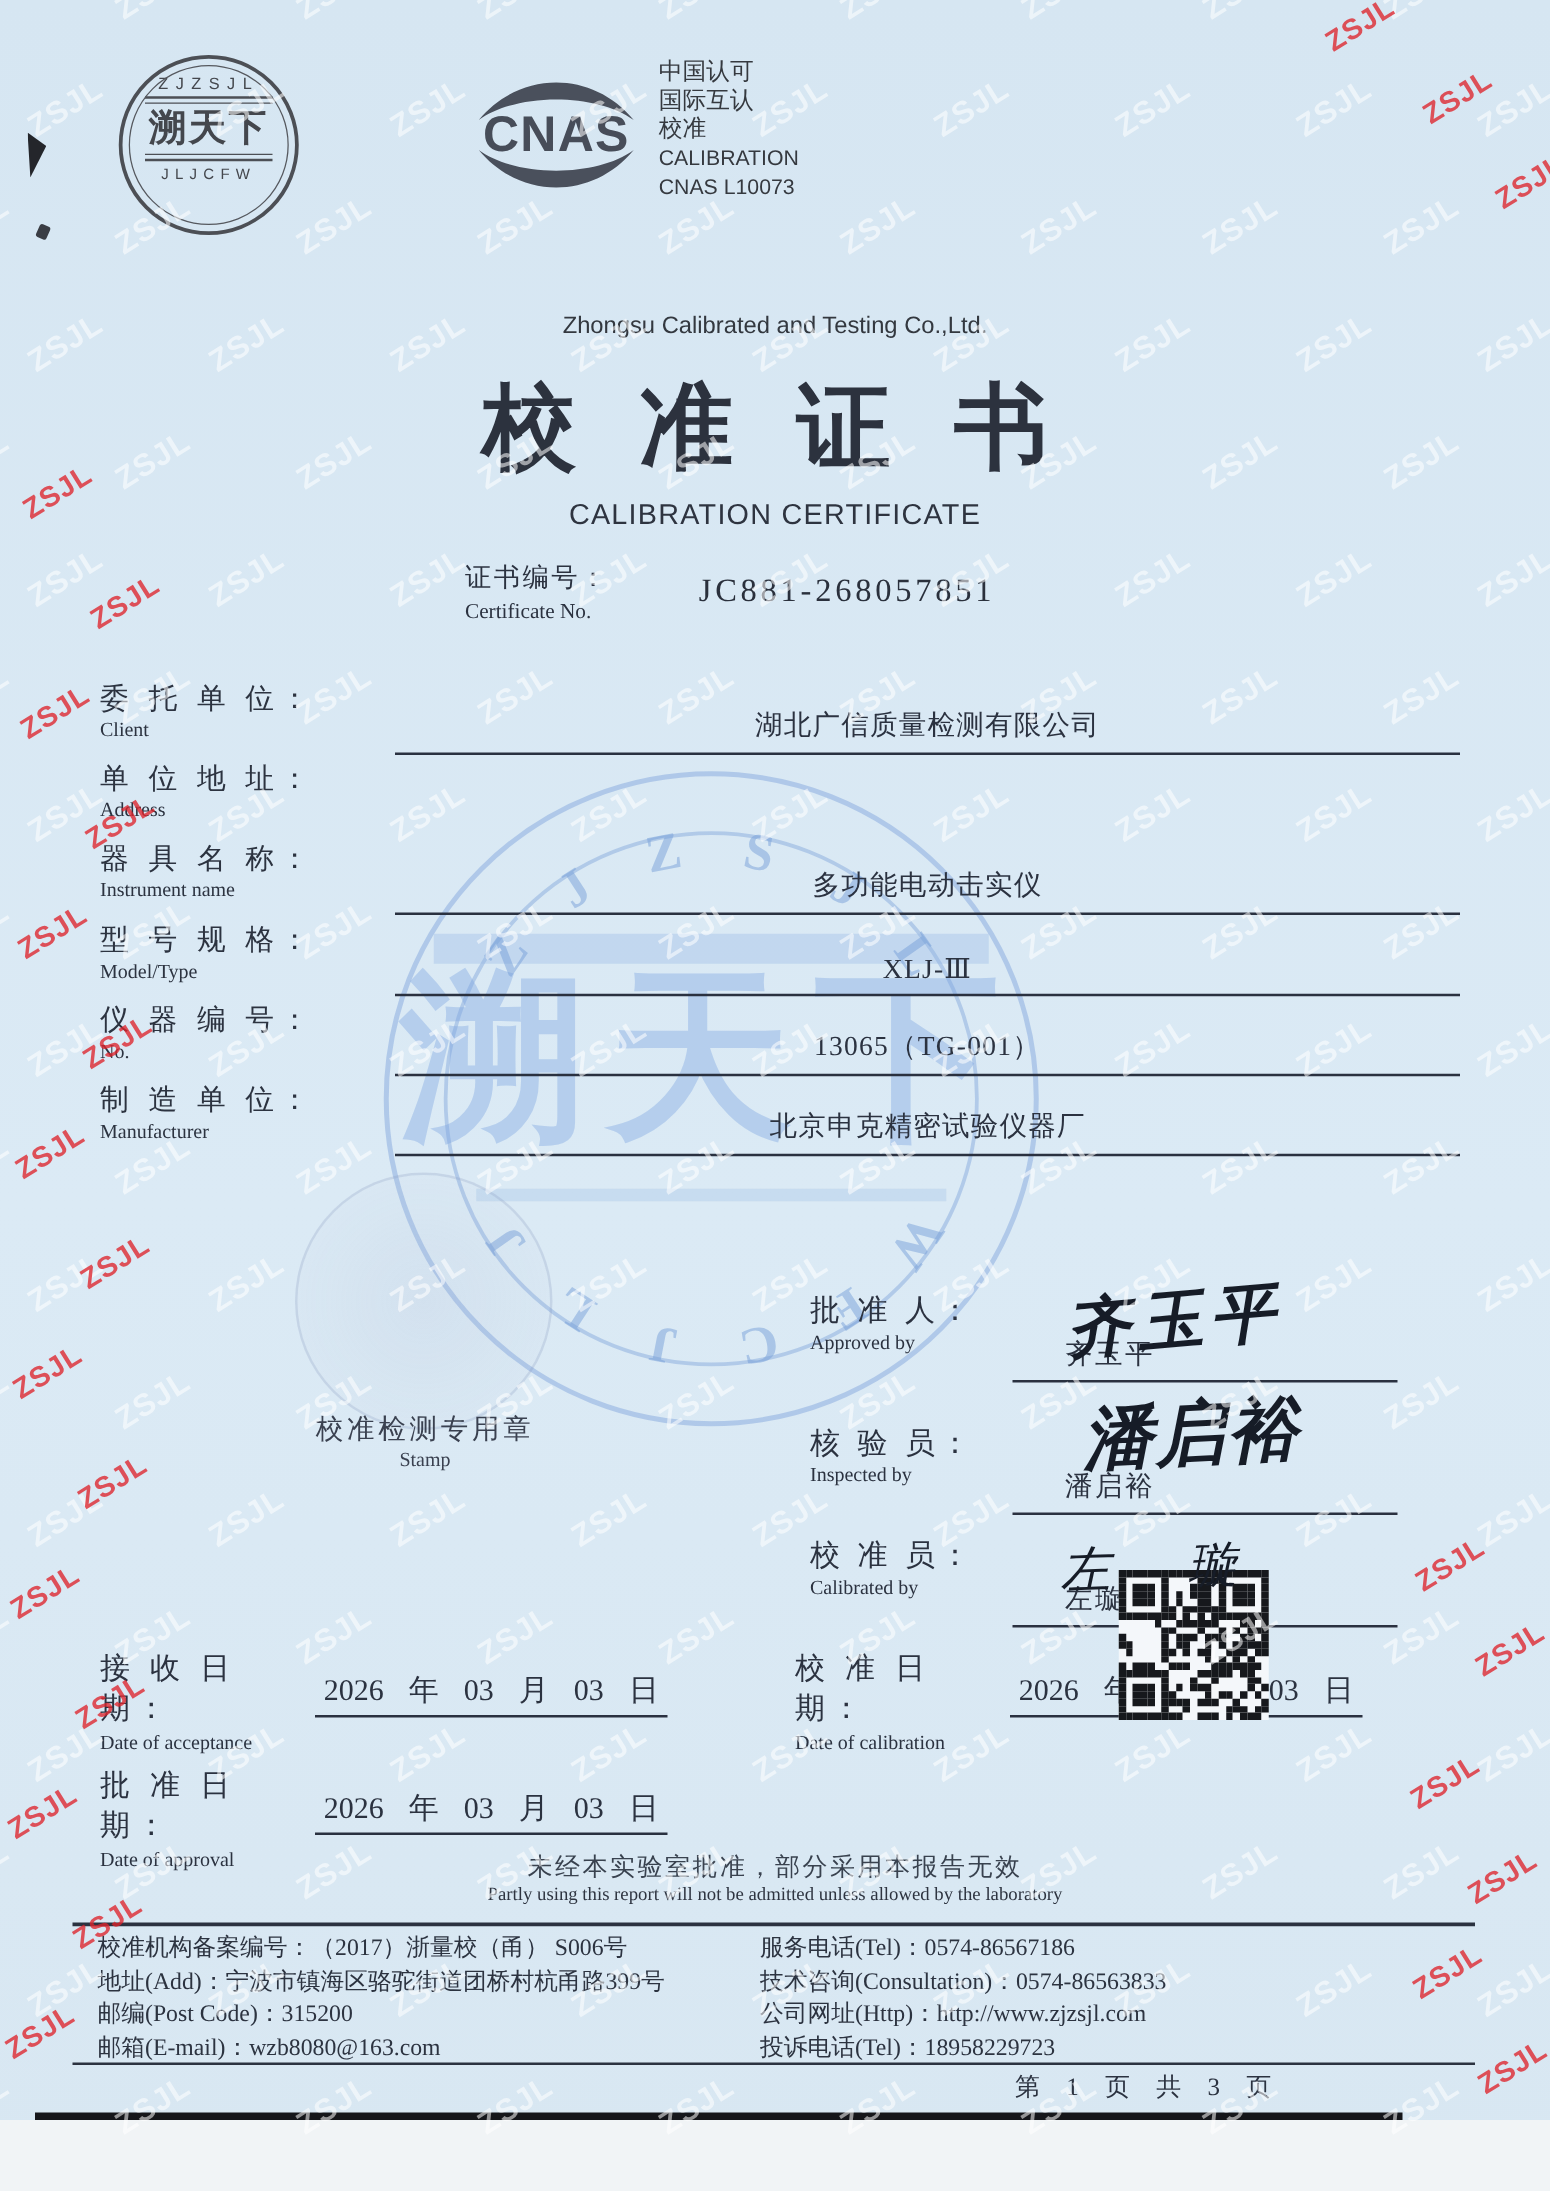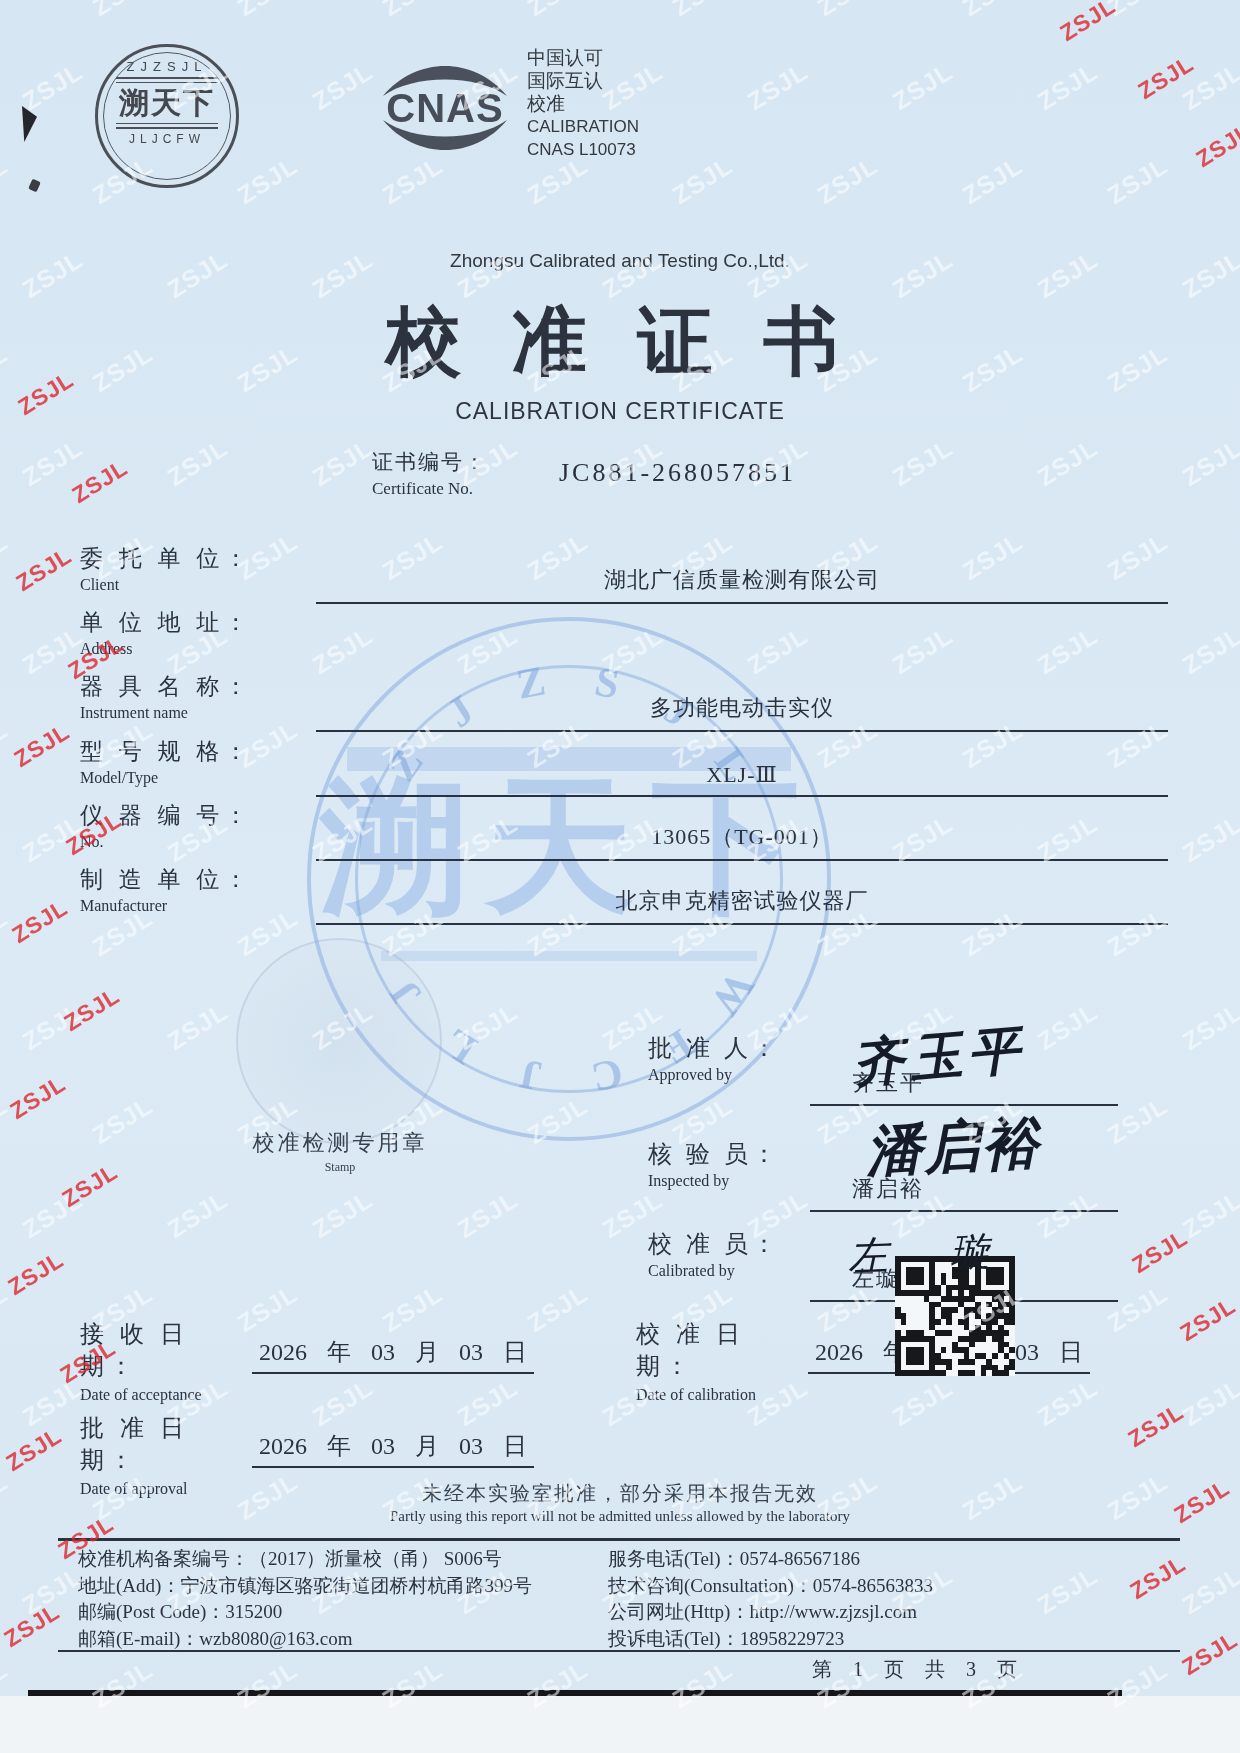--- a/index.html
+++ b/index.html
@@ -77,21 +77,21 @@
   .s-line{width:266px;height:72px;border-bottom:2px solid #2a3140;display:flex;
     align-items:flex-end;padding-left:42px;}
   .s-name{font-size:22px;letter-spacing:2px;padding-bottom:6px;}
   .sig{position:absolute;z-index:3;font-style:italic;font-weight:bold;color:#161c27;white-space:nowrap;}
   .sig1{left:852px;top:1022px;font-size:52px;transform:rotate(-5deg);letter-spacing:6px;}
   .sig2{left:866px;top:1110px;font-size:56px;transform:rotate(-3deg);letter-spacing:2px;}
   .sig3{left:848px;top:1226px;font-size:40px;font-weight:400;transform:rotate(-2deg);letter-spacing:26px;}
   
   .stampcap{position:absolute;left:222px;top:1128px;width:236px;text-align:center;z-index:2;}
   .stampcap .zh{font-size:22px;letter-spacing:3px;color:#3a4150;}
-  .stampcap .en{font-size:12px;margin-top:2px;color:#3a4150;}
+  .stampcap .en{font-size:16px;margin-top:2px;color:#3a4150;}
   
   .date-row{position:absolute;display:flex;z-index:2;}
   .d-label{width:172px;}
   .d-zh{font-size:24px;letter-spacing:5px;}
   .d-en{font-size:16px;margin-top:4px;}
   .d-value{width:282px;height:50px;border-bottom:2px solid #2a3140;display:flex;
     align-items:flex-end;justify-content:center;font-size:24px;word-spacing:14px;padding-bottom:4px;}
   
   .qr{position:absolute;left:895px;top:1256px;width:120px;height:120px;background:#f4f7fa;z-index:2;}
   .qr i{position:absolute;background:#16181c;}

